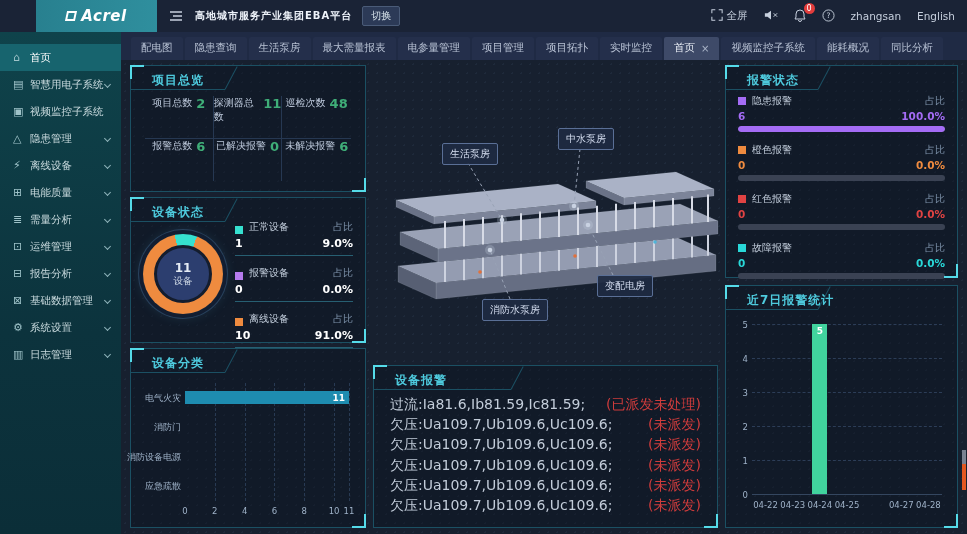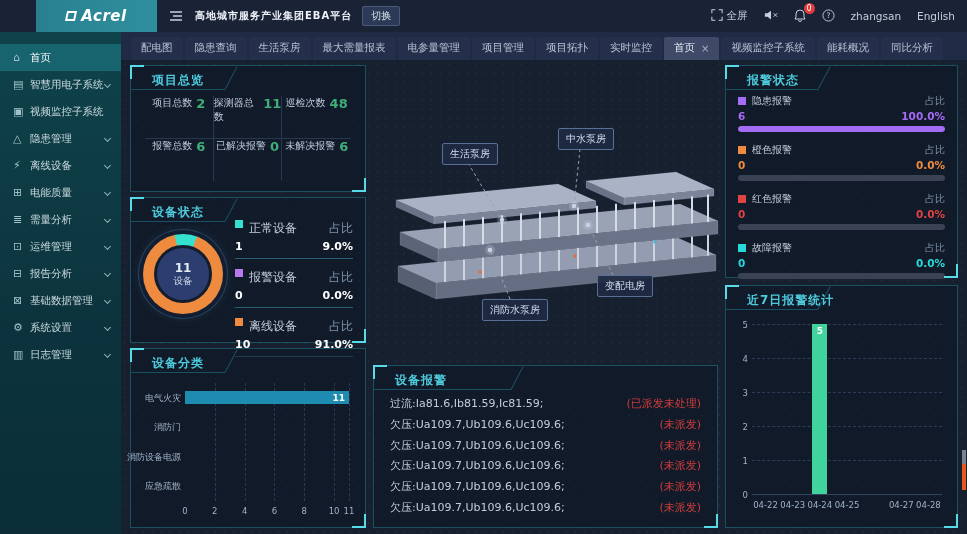--- a/index.html
+++ b/index.html
@@ -81,21 +81,21 @@
   
   .donut{position:absolute;left:12px;top:36px;width:80px;height:80px;border-radius:50%;
     display:flex;align-items:center;justify-content:center;
     box-shadow:0 0 0 4px rgba(16,26,44,.9),0 0 0 5px rgba(100,150,210,.25),0 0 14px rgba(80,180,220,.30);}
   .donut-center{width:58px;height:58px;border-radius:50%;background:#2c3e6f;
     border:3px solid #141d2e;display:flex;flex-direction:column;align-items:center;
     justify-content:center;color:#e6ecf5;}
   .dc-val{font-size:12px;font-weight:bold;}
   .dc-lab{font-size:9.5px;color:#cfd9e6;}
   .ds-legend{position:absolute;left:104px;right:12px;top:22px;}
-  .ds-row1{display:flex;align-items:flex-start;font-size:12px;color:#c4cfdd;}
+  .ds-row1{display:flex;align-items:flex-end;font-size:10px;color:#c4cfdd;}
   .sw{width:8px;height:8px;margin-right:6px;flex:0 0 8px;}
   .ratio-lab{margin-left:auto;color:#7e93ab;}
   .ds-row2{display:flex;justify-content:space-between;color:#fff;font-weight:bold;font-size:11px;
     padding:3px 0 5px;border-bottom:1px solid #275f72;margin-bottom:10px;}
 
   
   .chart{position:absolute;left:8px;right:10px;top:26px;bottom:6px;}
   .vgrid{position:absolute;width:0;border-left:1px dashed #283a53;}
   .hgrid{position:absolute;height:0;border-top:1px dashed #2c3d57;}
   .axisline{position:absolute;background:#34465f;}
@@ -106,21 +106,21 @@
   .ylab{position:absolute;left:-40px;width:82px;text-align:right;font-size:9px;
     color:#9fb2c8;white-space:nowrap;}
   .hbar{position:absolute;height:13px;display:flex;align-items:center;justify-content:flex-end;}
   .hbar-val{color:#fff;font-size:9px;font-weight:bold;padding-right:4px;}
   .vbar{position:absolute;display:flex;justify-content:center;}
   .vbar-val{color:#fff;font-size:9px;font-weight:bold;margin-top:2px;}
 
   
   .alarm-rows{position:absolute;left:16px;right:16px;top:30px;bottom:12px;
     display:flex;flex-direction:column;justify-content:space-between;}
-  .alarm-row{display:flex;justify-content:space-between;font-size:11px;}
+  .alarm-row{display:flex;justify-content:space-between;font-size:14px;}
   .alarm-msg{color:#c3cdda;}
   .alarm-state{color:#cf3c3c;}
 
   
   .as-list{position:absolute;left:12px;right:12px;top:28px;}
   .as-group{margin-bottom:11px;}
   .as-row1{display:flex;align-items:center;font-size:10px;color:#c4cfdd;}
   .as-row2{display:flex;justify-content:space-between;font-size:10.5px;font-weight:bold;
     padding:2px 0 4px;}
   .as-track{height:6px;background:#3a4253;border-radius:3px;overflow:hidden;}

